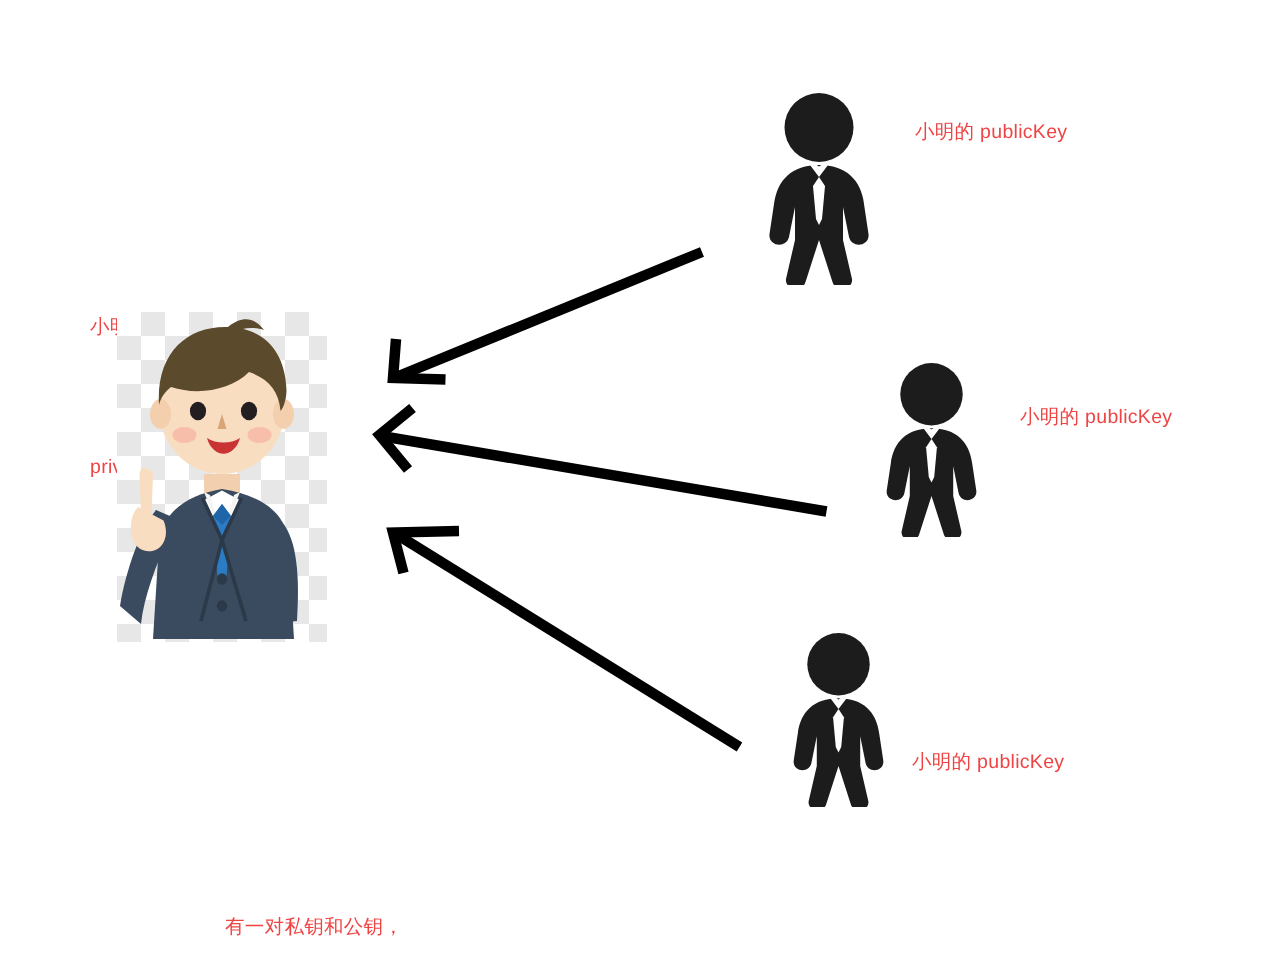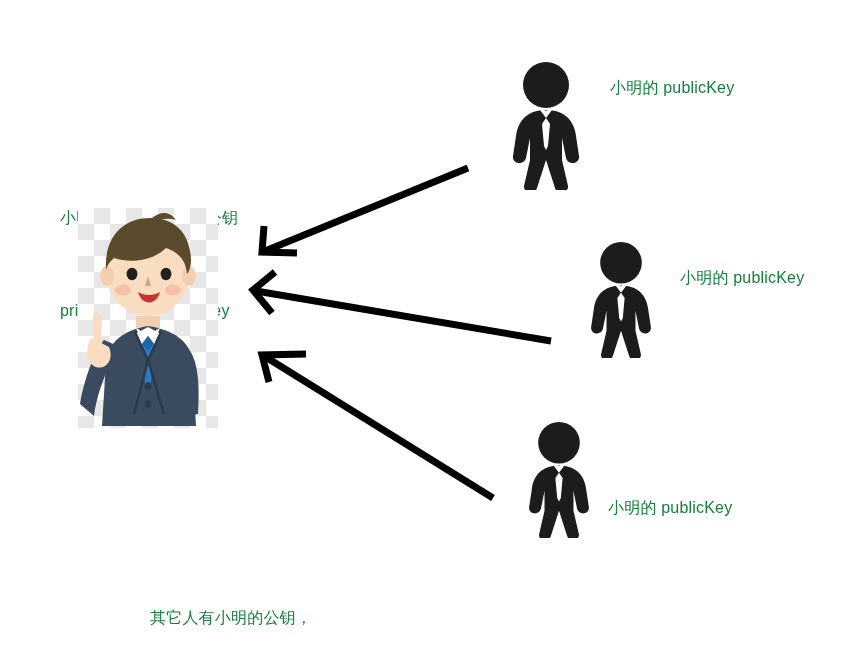--- a/index.html
+++ b/index.html
@@ -16,22 +16,22 @@
   #canvas {
     position: relative;
     width: 856px;
     height: 647px;
     background: #ffffff;
   }
 
   
   .label {
     position: absolute;
-    color: #15803d;
-    font-size: 16px;
+    color: #ef4444;
+    font-size: 13px;
     line-height: 31px;
     white-space: pre;
     letter-spacing: 0.2px;
   }
 
   #owner-label { left: 60px; top: 140px; }
   #pk-label-1  { left: 610px; top: 72px; }
   #pk-label-2  { left: 680px; top: 262px; }
   #pk-label-3  { left: 608px; top: 492px; }
   #note-label  { left: 150px; top: 538px; line-height: 32px; }
@@ -184,18 +184,18 @@
       <line x1="551" y1="341" x2="256" y2="291"></line>
       <polyline points="275,272 253,290 272,313"></polyline>
     </g>
     <g>
       <line x1="493" y1="498" x2="264" y2="356"></line>
       <polyline points="306,354 262,355 269,382"></polyline>
     </g>
   </svg>
 
   <div class="label" id="note-label">
-    <div>其它人有小明的公钥，</div>
+    <div>有一对私钥和公钥，</div>
     
     
   </div>
 
 </div>
 
 </body></html>

